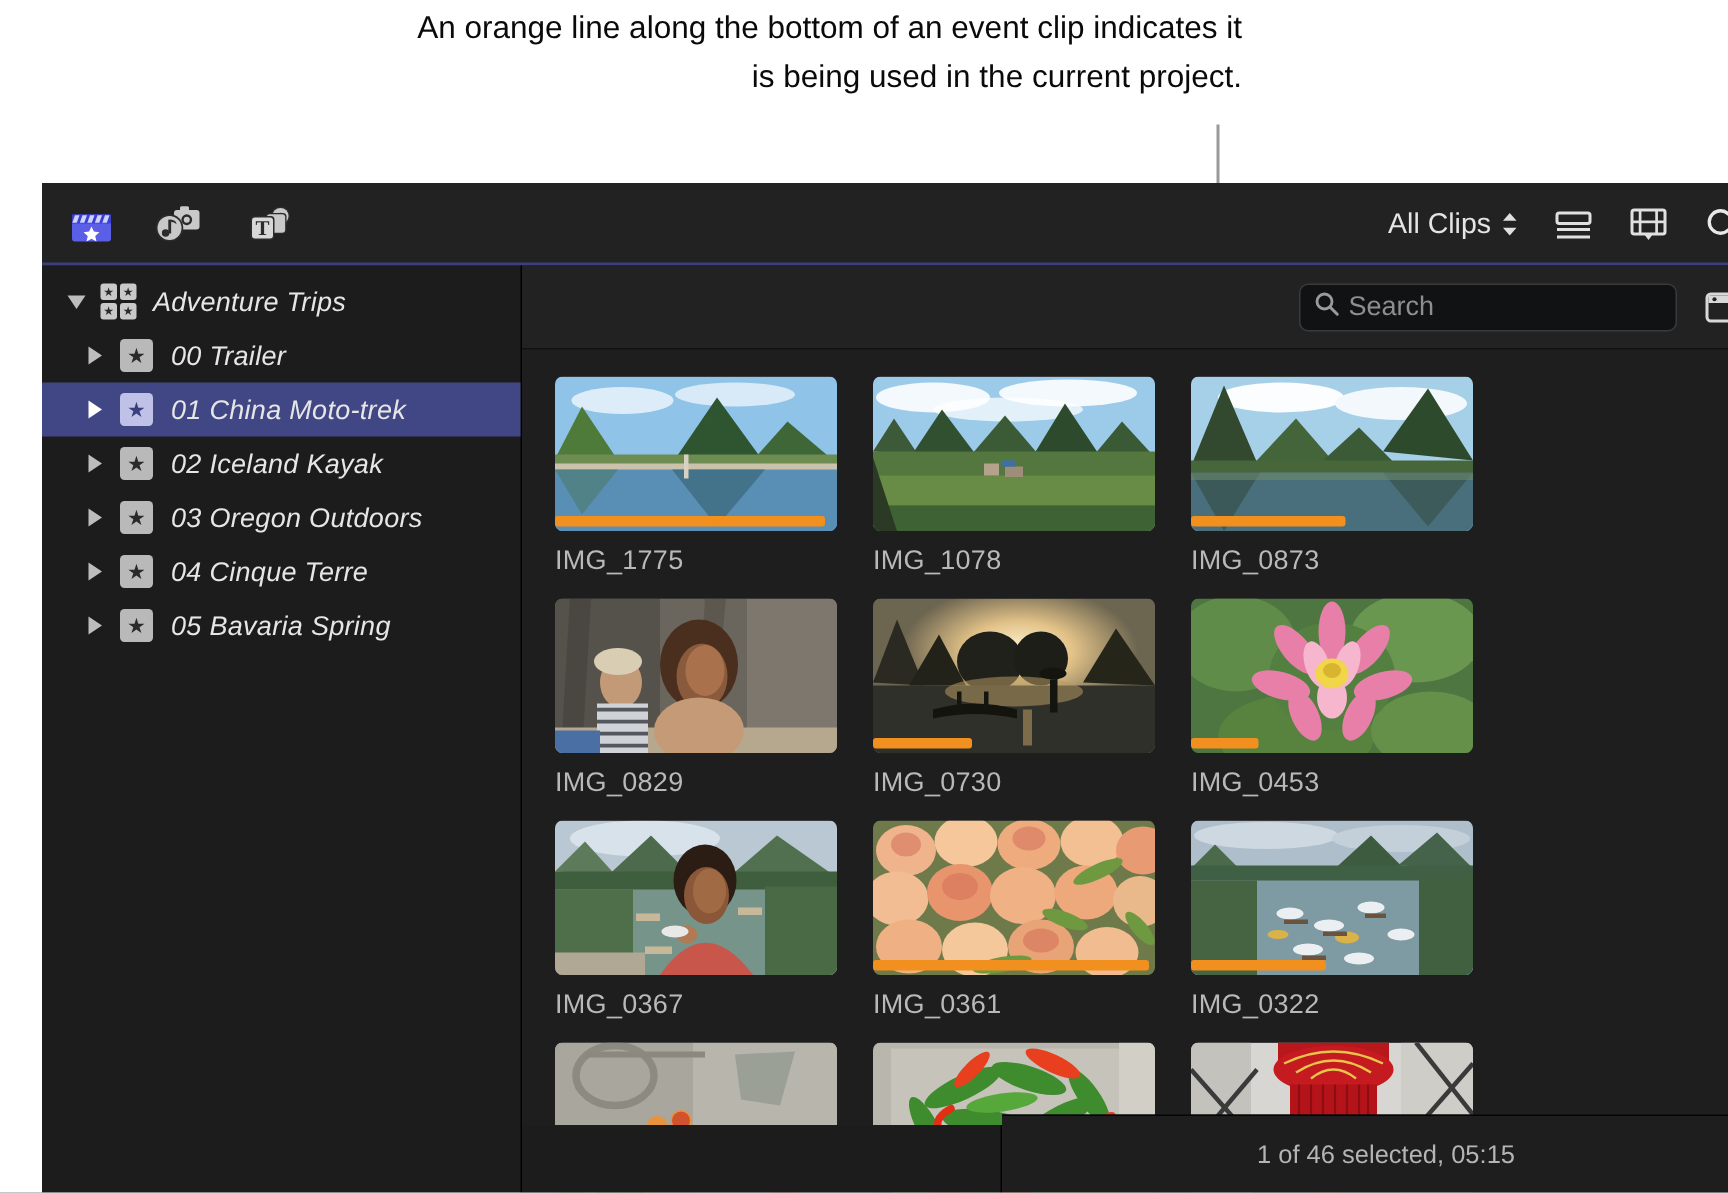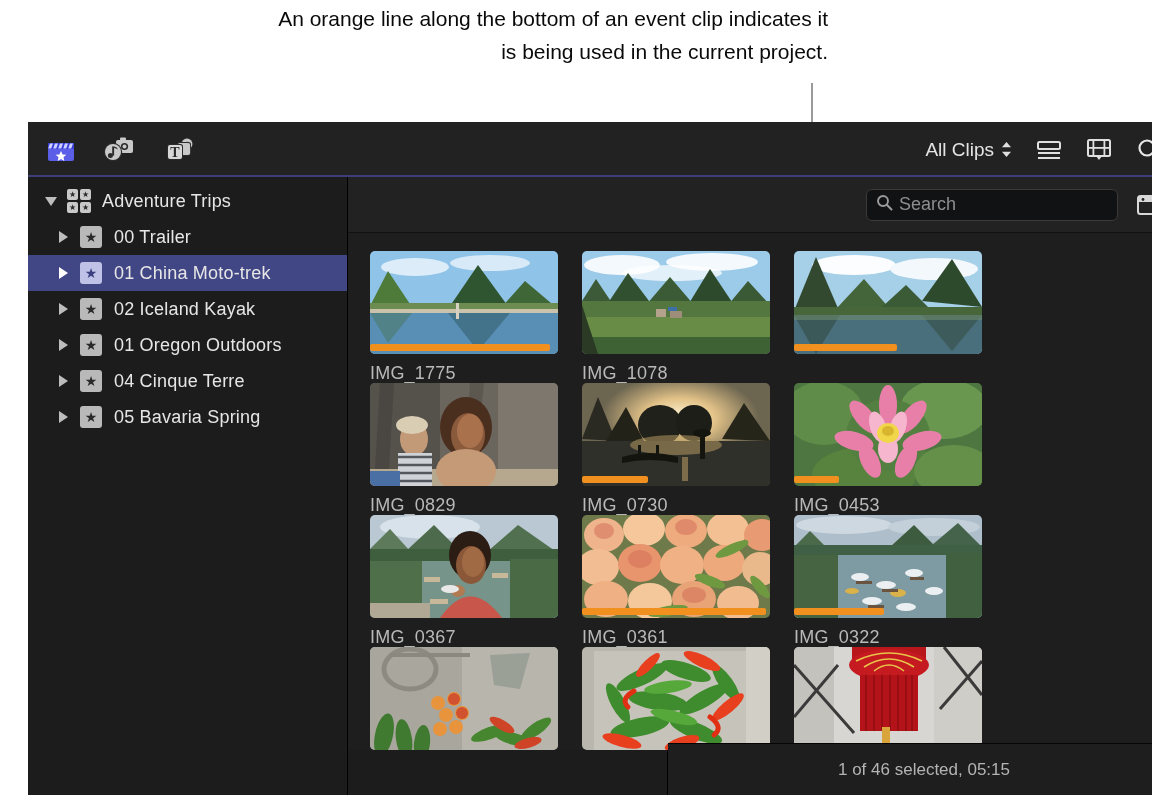--- a/index.html
+++ b/index.html
@@ -74,21 +74,21 @@
   .side-row.selected { background:#414685; }
   .side-row .disc {
     width:26px; flex:0 0 26px;
     display:flex; align-items:center; justify-content:center;
   }
   .side-row .sicon {
     width:30px; flex:0 0 30px;
     display:flex; align-items:center; justify-content:center;
     margin-right:8px;
   }
-  .side-row .slabel { letter-spacing:0.2px; }
+  .side-row .slabel { letter-spacing:0.2px;font-style:italic; }
   .indent { padding-left:22px; }
 
   .tri { width:0; height:0; border-left:9px solid #bdbdbd;
          border-top:6px solid transparent; border-bottom:6px solid transparent; }
   .tri-down { width:0; height:0; border-top:9px solid #bdbdbd;
          border-left:6.5px solid transparent; border-right:6.5px solid transparent; }
   .tri-sel { border-left-color:#ffffff; }
 
   .star-box {
     width:22px; height:22px; border-radius:3px;
@@ -132,21 +132,21 @@
 
   .clip-area {
     flex:1; position:relative; overflow:hidden;
     padding:18px 0 0 22px;
   }
   .clip-grid {
     display:grid; grid-template-columns:repeat(3, 212px);
     column-gap:0px; row-gap:0px;
   }
   .clip {
-    width:212px; height:132px; position:relative;
+    width:212px; height:148px; position:relative;
   }
   .thumb {
     width:188px; height:103px; border-radius:5px;
     position:relative; overflow:hidden;
     background:#333;
   }
   .used-bar {
     position:absolute; left:0; bottom:3px; height:7px;
     background:#f2901f; border-radius:2px;
   }
@@ -323,21 +323,21 @@
 
         <div class="side-row indent">
           <span class="disc">
               <span class="tri"></span>
             </span>
           <span class="sicon">
             <span class="star-box">
                 <span class="star-glyph">★</span>
               </span>
           </span>
-          <span class="slabel">01 Oregon Outdoors</span>
+          <span class="slabel">03 Oregon Outdoors</span>
         </div>
 
         <div class="side-row indent">
           <span class="disc">
               <span class="tri"></span>
             </span>
           <span class="sicon">
             <span class="star-box">
                 <span class="star-glyph">★</span>
               </span>
@@ -438,20 +438,21 @@
                   <polygon points="88,56 112,34 136,58" fill="#3b5a36"></polygon>
                   <polygon points="128,50 158,8 188,56" fill="#2d4a2c"></polygon>
                   <rect x="0" y="56" width="188" height="10" fill="#47663a"></rect>
                   <rect x="0" y="64" width="188" height="39" fill="#4a6f7c"></rect>
                   <polygon points="0,64 22,103 46,64" fill="#35504a" opacity=".7"></polygon>
                   <polygon points="128,64 158,100 188,64" fill="#36534c" opacity=".7"></polygon>
                   <rect x="0" y="64" width="188" height="5" fill="#6d8a6a" opacity=".6"></rect>
                 </svg>
                 <div class="used-bar" style="width:55%"></div>
               </div>
+              <div class="clip-name">IMG_0873</div>
             </div>
 
             <div class="clip">
               <div class="thumb">
                 <svg width="188" height="103" viewBox="0 0 188 103" preserveAspectRatio="none">
                   <rect width="188" height="103" fill="#6e6a63"></rect>
                   <rect x="0" y="0" width="70" height="103" fill="#55514b"></rect>
                   <rect x="70" y="0" width="58" height="103" fill="#6a655d"></rect>
                   <rect x="128" y="0" width="60" height="103" fill="#7d776d"></rect>
                   <path d="M10 0 L24 0 L18 103 L4 103 Z" fill="#46423d" opacity=".7"></path>

